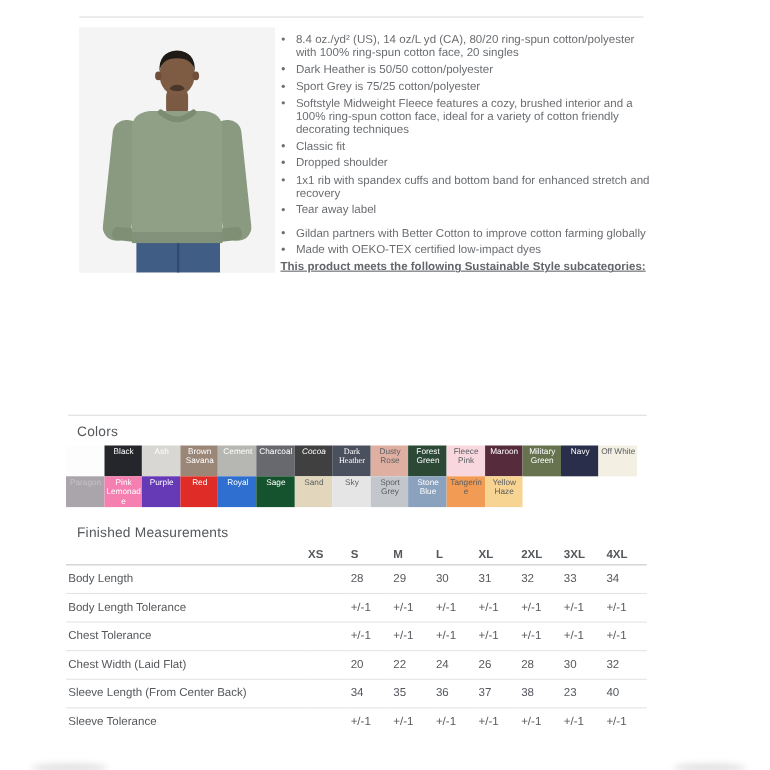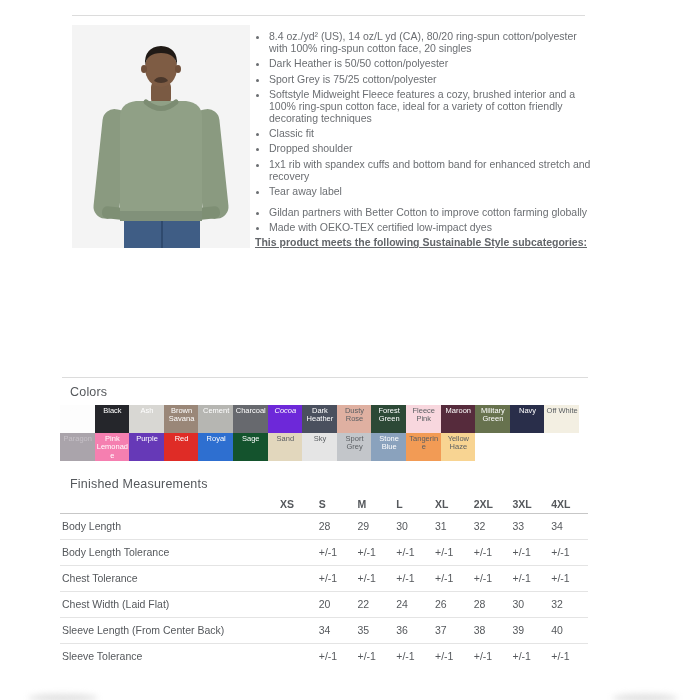--- a/index.html
+++ b/index.html
@@ -127,22 +127,22 @@
   <div class="divider divider-colors"></div>
   <div class="section-title title-colors">Colors</div>
   <div class="swatch-grid">
     <div class="swatch-row">
         <div class="swatch" style="background: rgb(253, 253, 253); color: rgb(253, 253, 253);">White</div>
         <div class="swatch" style="background: rgb(37, 38, 43); color: rgb(255, 255, 255);">Black</div>
         <div class="swatch" style="background: rgb(216, 215, 211); color: rgb(255, 255, 255);">Ash</div>
         <div class="swatch" style="background: rgb(154, 135, 120); color: rgb(255, 255, 255);">Brown Savana</div>
         <div class="swatch" style="background: rgb(182, 182, 178); color: rgb(255, 255, 255);">Cement</div>
         <div class="swatch" style="background: rgb(103, 105, 110); color: rgb(255, 255, 255);">Charcoal</div>
-        <div class="swatch" style="background: #6d28d9; color: rgb(255, 255, 255); font-style: italic;">Cocoa</div>
-        <div class="swatch" style="background: rgb(74, 80, 94); color: rgb(255, 255, 255);">Dark Heather</div>
+        <div class="swatch" style="background: #404040; color: rgb(255, 255, 255); font-style: italic;">Cocoa</div>
+        <div class="swatch" style="background: rgb(74, 80, 94); color: rgb(255, 255, 255); font-family: Liberation Serif, serif;">Dark Heather</div>
         <div class="swatch" style="background: rgb(223, 176, 161); color: rgb(90, 94, 98);">Dusty Rose</div>
         <div class="swatch" style="background: rgb(44, 73, 54); color: rgb(255, 255, 255);">Forest Green</div>
         <div class="swatch" style="background: rgb(248, 215, 222); color: rgb(90, 94, 98);">Fleece Pink</div>
         <div class="swatch" style="background: rgb(86, 43, 60); color: rgb(255, 255, 255);">Maroon</div>
         <div class="swatch" style="background: rgb(103, 114, 78); color: rgb(255, 255, 255);">Military Green</div>
         <div class="swatch" style="background: rgb(41, 46, 74); color: rgb(255, 255, 255);">Navy</div>
         <div class="swatch" style="background: rgb(243, 239, 226); color: rgb(90, 94, 98);">Off White</div>
       </div>
     <div class="swatch-row">
         <div class="swatch" style="background: rgb(170, 164, 171); color: rgb(198, 193, 199);">Paragon</div>
@@ -232,21 +232,21 @@
           <td>32</td>
         </tr>
         <tr>
           <td>Sleeve Length (From Center Back)</td>
           <td></td>
           <td>34</td>
           <td>35</td>
           <td>36</td>
           <td>37</td>
           <td>38</td>
-          <td>39</td>
+          <td>23</td>
           <td>40</td>
         </tr>
         <tr>
           <td>Sleeve Tolerance</td>
           <td></td>
           <td>+/-1</td>
           <td>+/-1</td>
           <td>+/-1</td>
           <td>+/-1</td>
           <td>+/-1</td>

